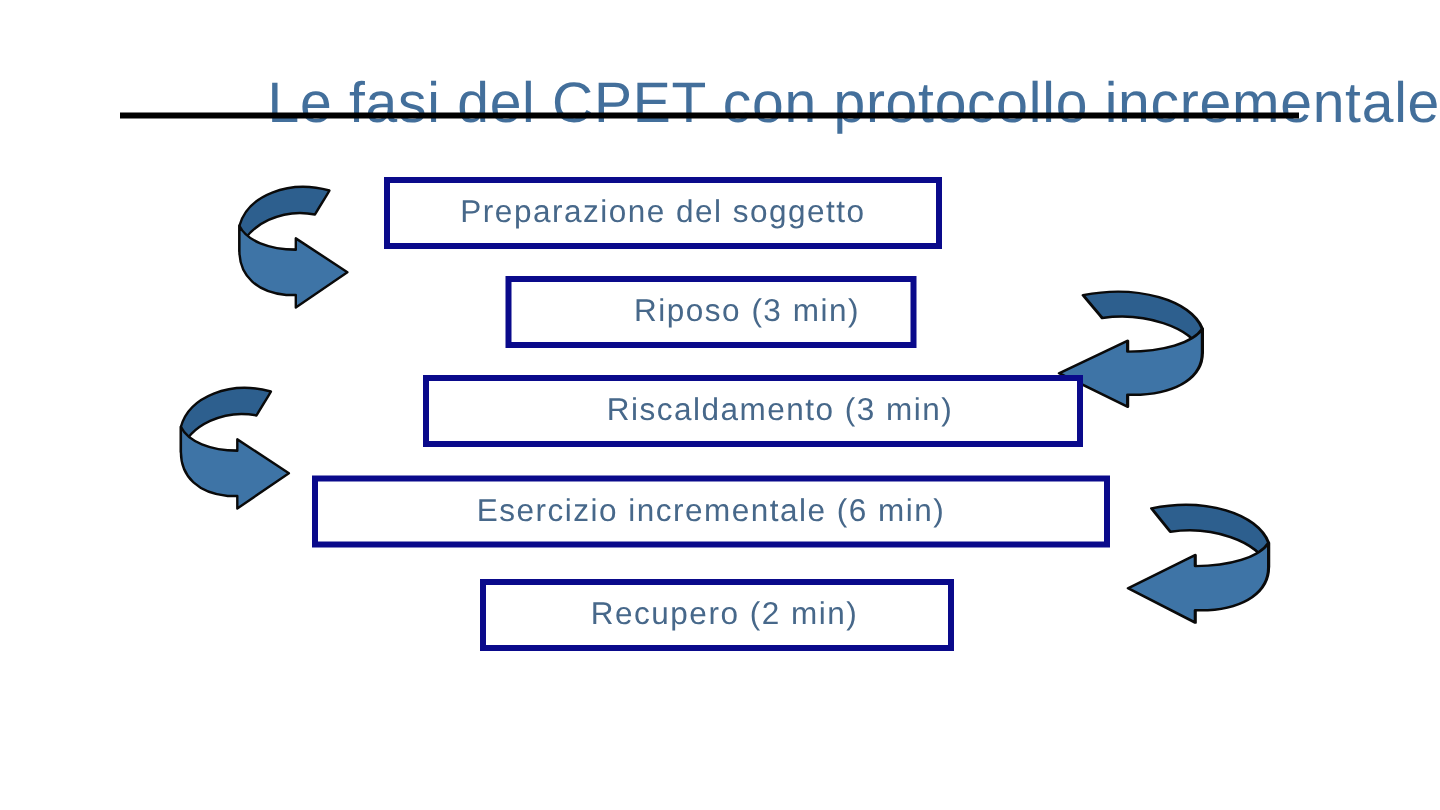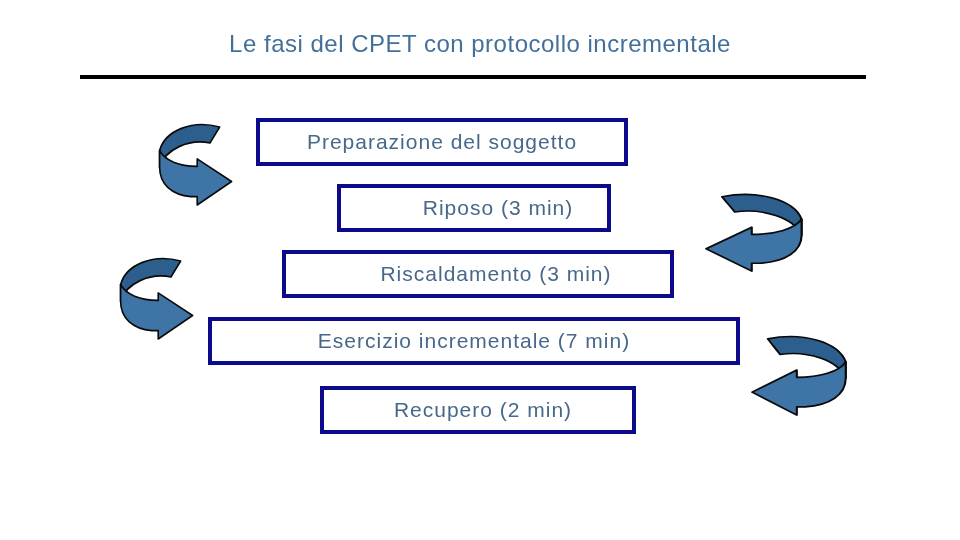--- a/index.html
+++ b/index.html
@@ -2,39 +2,39 @@
 <html style="--background: #ffffff; --title-text: #436f9b; --title-rule: #000000; --box-border: #0a0a8b; --box-text: #47688a; --arrow-back: #2d5f8e; --arrow-front: #3e74a6; --arrow-outline: #0a0a0a;"><head>
 <meta charset="utf-8">
 <style>
   html,body{margin:0;padding:0;background:#ffffff;}
   .slide{
     position:relative;width:960px;height:540px;overflow:hidden;
     background:var(--background,#ffffff);
     font-family:"Liberation Sans", sans-serif;
   }
   .title{
-    position:absolute;left:0;top:30px;width:100%;
-    text-align:center;font-size:24px;font-weight:400;letter-spacing:.5px;
+    position:absolute;left:0;top:48px;width:100%;
+    text-align:right;font-size:38px;font-weight:400;letter-spacing:.5px;
     color:var(--title-text,#436f9b);
   }
   .rule{
     position:absolute;left:80px;top:75px;width:786px;height:4px;
     background:var(--title-rule,#000000);
   }
   .phase-box{
     position:absolute;height:48px;box-sizing:border-box;
     border:4px solid var(--box-border,#0a0a8b);
     background:#ffffff;
     display:flex;align-items:center;justify-content:center;
     font-size:21px;letter-spacing:1px;
     color:var(--box-text,#47688a);
   }
   .b1{left:256px;top:118px;width:372px;}
   .b2{left:337px;top:184px;width:274px;padding-left:48px;}
-  .b3{left:282px;top:250px;width:392px;padding-left:36px;}
+  .b3{left:282px;top:250px;width:440px;padding-left:36px;}
   .b4{left:208px;top:317px;width:532px;}
   .b5{left:320px;top:386px;width:316px;padding-left:10px;}
   .arrow{position:absolute;}
   .al1{left:154px;top:122px;width:80px;height:88px;}
   .al2{left:115px;top:256px;width:80px;height:88px;}
   .ar1{left:703px;top:192px;width:106px;height:84px;}
   .ar2{left:749px;top:334px;width:104px;height:86px;}
   .arrow svg{width:100%;height:100%;display:block;}
   .arrow path{
     stroke:var(--arrow-outline,#0a0a0a);stroke-width:2;stroke-linejoin:round;
@@ -82,19 +82,19 @@
   <div class="phase-box b1">
     <span>Preparazione del soggetto</span>
   </div>
   <div class="phase-box b2">
     <span>Riposo (3 min)</span>
   </div>
   <div class="phase-box b3">
     <span>Riscaldamento (3 min)</span>
   </div>
   <div class="phase-box b4">
-    <span>Esercizio incrementale (7 min)</span>
+    <span>Esercizio incrementale (6 min)</span>
   </div>
   <div class="phase-box b5">
     <span>Recupero (2 min)</span>
   </div>
 
 </div>
 
 </body></html>

